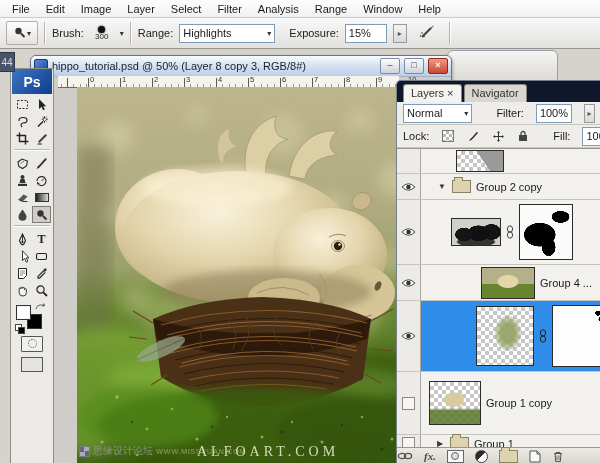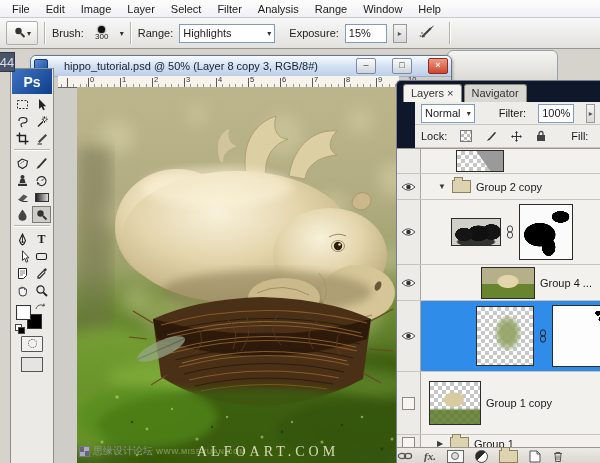--- a/index.html
+++ b/index.html
@@ -14,59 +14,59 @@
   .sep{width:1px;height:22px;background:#b5b2ac;border-right:1px solid #fff;}
   .opt-label{color:#222;}
   .selbox{background:#fff;border:1px solid #7f9db9;height:17px;display:flex;align-items:center;padding:0 3px;gap:3px;}
   .spin{width:12px;height:17px;background:linear-gradient(#f4f4f4,#d9d9d9);border:1px solid #9a9a9a;font-size:8px;color:#555;}
   .chev{font-size:8px;color:#333;}
   #toolbtn{width:30px;height:22px;border:1px solid #b0ada6;border-radius:2px;background:linear-gradient(#fefefe,#e4e2dd);display:flex;align-items:center;justify-content:center;gap:1px;}
   #brushpreview{width:24px;height:24px;display:flex;flex-direction:column;align-items:center;justify-content:center;}
   #brushdot{width:7px;height:7px;border-radius:50%;background:#111;box-shadow:0 0 2px #111;}
   #brushsize{font-size:8px;color:#222;line-height:8px;}
   
-  #frag44{left:0;top:52px;width:14px;height:18px;background:#4a5468;color:#d7dde8;font-size:13px;z-index:6;display:flex;align-items:center;justify-content:center;border:1px solid #2e3647;border-left:none;}
+  #frag44{left:0;top:52px;width:14px;height:18px;background:#4a5468;color:#d7dde8;font-size:10px;z-index:6;display:flex;align-items:center;justify-content:center;border:1px solid #2e3647;border-left:none;}
   
   #toolbox{left:10px;top:68px;width:42px;height:395px;background:#eceae6;border:1px solid #8f8c85;z-index:5;display:flex;flex-direction:column;align-items:center;}
   #pslogo{width:40px;height:25px;background:linear-gradient(135deg,#3f74c4,#0e3e8c);color:#fff;font-weight:bold;font-size:14px;display:flex;align-items:center;justify-content:center;letter-spacing:0;}
   .tools{display:grid;grid-template-columns:19px 19px;margin-top:2px;}
   .tool{width:19px;height:17px;display:flex;align-items:center;justify-content:center;}
   .tool.sel{background:#cfcdc7;border:1px solid #7d7a73;box-sizing:border-box;}
   .tool-div{width:36px;height:1px;background:#b9b6af;border-bottom:1px solid #fff;margin:2px 0;}
   #swatches{position:relative;width:34px;height:30px;margin-top:3px;}
   #fgswatch{position:absolute;left:1px;top:3px;width:13px;height:13px;background:#fff;border:1px solid #333;box-shadow:0 0 0 1px #f5f5f5 inset;}
   #bgswatch{position:absolute;left:12px;top:12px;width:13px;height:13px;background:#000;border:1px solid #333;}
   #miniswatch{position:absolute;left:0px;top:22px;width:8px;height:8px;}
   #miniswatch .mw{position:absolute;width:5px;height:5px;border:1px solid #444;}
   #qmask{width:20px;height:14px;border:1px solid #555;background:#f2f0ec;border-radius:1px;margin-top:4px;}
   #qmask div{width:7px;height:7px;border:1px dotted #555;border-radius:50%;margin:2px auto;}
   #smode{width:20px;height:13px;border:1px solid #555;background:#e6e4e0;margin-top:5px;}
   
   #docwin{left:30px;top:55px;width:420px;height:408px;background:#cfcdc7;border:1px solid #5f7795;border-radius:6px 6px 0 0;z-index:2;box-shadow:1px 1px 3px rgba(0,0,0,.25);}
-  #titlebar{position:absolute;left:0;top:0;right:0;height:20px;border-radius:5px 5px 0 0;background:linear-gradient(#f8fbfe,#d4e1f3 50%,#bccfe8);display:flex;align-items:center;padding:0 3px;gap:16px;border-bottom:1px solid #9fb0c8;}
+  #titlebar{position:absolute;left:0;top:0;right:0;height:20px;border-radius:5px 5px 0 0;background:linear-gradient(#f8fbfe,#d4e1f3 50%,#bccfe8);display:flex;align-items:center;padding:0 3px;gap:4px;border-bottom:1px solid #9fb0c8;}
   #docicon{width:12px;height:12px;background:linear-gradient(135deg,#5b8cd4,#1c4a9c);border:1px solid #123a7c;border-radius:2px;}
   #doctitle{flex:1;white-space:nowrap;overflow:hidden;color:#16222e;}
   .wbtn{width:18px;height:14px;border:1px solid #7a8aa8;border-radius:2px;background:linear-gradient(#fcfcfc,#cfd4dc);font-size:9px;color:#333;line-height:12px;text-align:center;}
   .wbtn.close{background:linear-gradient(#f09a86,#cf4530);border-color:#8c2d1c;color:#fff;font-weight:bold;}
   #ruler{position:absolute;left:27px;top:20px;width:341px;height:11px;background:#f6f3ec;border-bottom:1px solid #6e6a62;background-image:repeating-linear-gradient(90deg,#5a5a5a 0 1px,transparent 1px 32px),repeating-linear-gradient(90deg,#9a9a94 0 1px,transparent 1px 6.4px);background-size:auto 9px,auto 3px;background-position:30px bottom,30px bottom;background-repeat:repeat-x;}
   .rtick{position:absolute;top:-1px;font-size:7.5px;color:#333;}
   
   #canvas{left:46px;top:31px;width:338px;height:377px;overflow:hidden;background:#8f9b62;}
   #wm-left{left:2px;bottom:6px;color:rgba(150,155,150,.9);font-size:10px;display:flex;align-items:center;gap:3px;z-index:11;}
   #wm-grid{width:9px;height:9px;background:conic-gradient(#aab 0 25%,#667 0 50%,#aab 0 75%,#667 0);border:1px solid #778;}
   #wm-site{color:rgba(125,145,80,.95);font-size:7.5px;font-weight:bold;letter-spacing:.5px;}
   #wm-main{left:120px;bottom:4px;color:rgba(242,238,212,.85);font-family:"Liberation Serif",serif;font-size:14px;letter-spacing:4px;z-index:11;}
   
   #palfrag{left:447px;top:50px;width:109px;height:34px;background:linear-gradient(#f4f4f2,#d8d6d0);border:1px solid #96a0b0;border-radius:6px 6px 0 0;z-index:1;}
   
   #palette{left:396px;top:80px;width:204px;height:383px;background:#0f172a;border:1px solid #77808c;border-right:none;border-bottom:none;border-radius:5px 0 0 0;z-index:3;}
   #ptabs{position:absolute;left:6px;top:3px;display:flex;gap:2px;}
   .ptab{padding:2px 7px 3px;border:1px solid #8a877f;border-bottom:none;border-radius:3px 3px 0 0;background:#d9d7d2;color:#333;}
   .ptab.active{background:#f4f3f0;}
-  .prow{position:absolute;left:0;right:0;height:22px;display:flex;align-items:center;padding:0 6px;gap:12px;border-bottom:1px solid #c9c6c0;background:#efede9;margin-left:18px;}
+  .prow{position:absolute;left:0;right:0;height:22px;display:flex;align-items:center;padding:0 6px;gap:12px;border-bottom:1px solid #c9c6c0;background:#efede9;}
   #blendrow{top:21px;}
   #lockrow{top:44px;}
   .lockicon{width:14px;height:14px;display:flex;align-items:center;justify-content:center;border:1px solid transparent;}
   .checker-xs{background-color:#fff;background-image:linear-gradient(45deg,#bbb 25%,transparent 25% 75%,#bbb 75%),linear-gradient(45deg,#bbb 25%,transparent 25% 75%,#bbb 75%);background-size:6px 6px;background-position:0 0,3px 3px;border:1px solid #777;}
   #layerlist{position:absolute;left:0;top:67px;right:0;bottom:16px;background:#f2f1ed;border-top:1px solid #9b978f;overflow:hidden;}
   .lrow{display:flex;align-items:stretch;border-bottom:1px solid #c6c4c0;}
   .eyecell{width:23px;border-right:1px solid #a9a69f;display:flex;align-items:center;justify-content:center;background:#ecebe7;flex:none;}
   .rowc{flex:1;display:flex;align-items:center;gap:5px;}
   .rowc.selected{background:#2f8ce8;}
   .checker{background-color:#fff;background-image:linear-gradient(45deg,#c7c7c7 25%,transparent 25% 75%,#c7c7c7 75%),linear-gradient(45deg,#c7c7c7 25%,transparent 25% 75%,#c7c7c7 75%);background-size:8px 8px;background-position:0 0,4px 4px;}

